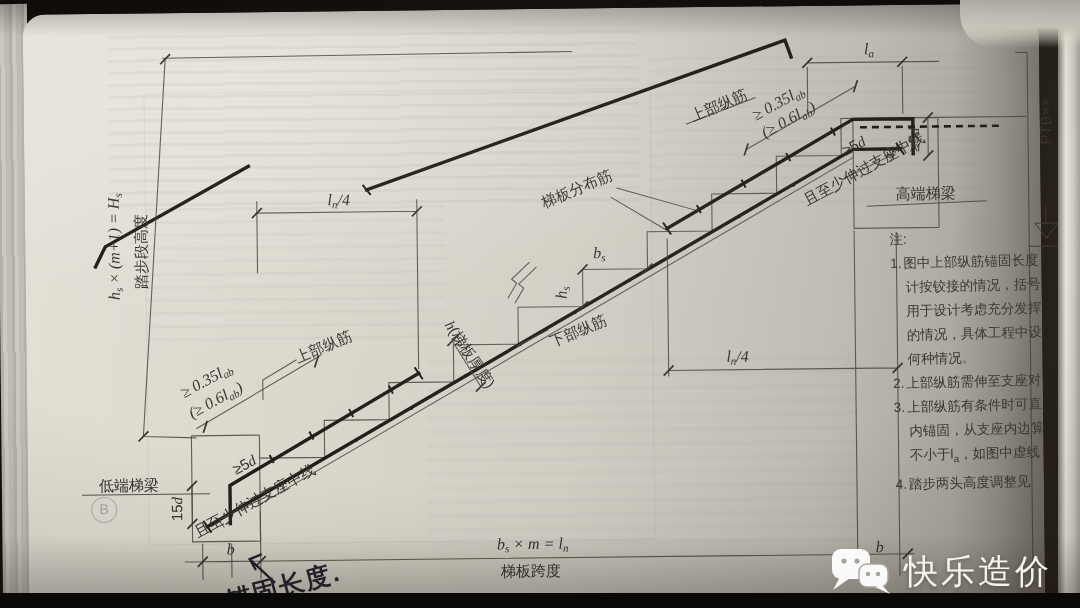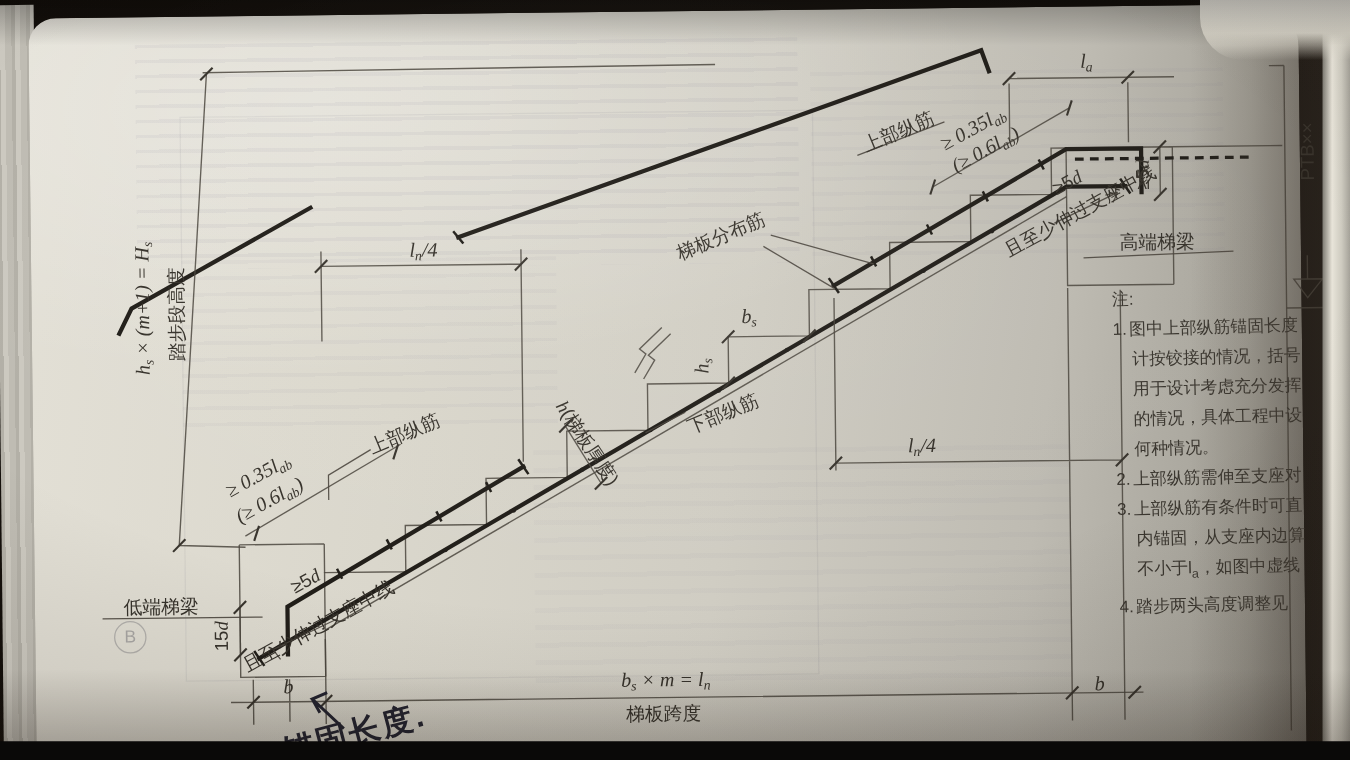--- a/index.html
+++ b/index.html
@@ -259,14 +259,27 @@
       <path d="M272 580 L247 556 L259 551 M247 556 L253 567" stroke="#232330" stroke-width="2.4" fill="none"></path>
     </svg>
   </div>
 
   <div class="curve"></div>
   <div class="next-page"></div>
   <div class="fore-edge"></div>
   <div class="vignette"></div>
   <div class="bottom-bar"></div>
 
+  <div class="watermark">
+    <svg width="62" height="50" viewBox="0 0 62 50">
+      <rect x="2" y="2" width="38" height="30" rx="9" fill="#fff"></rect>
+      <path d="M10 30 L3 43 L20 31 Z" fill="#fff"></path>
+      <circle cx="14" cy="14" r="2.6" fill="#a8a59c"></circle>
+        <circle cx="27" cy="14" r="2.6" fill="#a8a59c"></circle>
+      <rect x="29" y="17" width="29" height="23" rx="8" fill="#fff" stroke="#a8a59c" stroke-width="1.4"></rect>
+      <path d="M52 38 L60 47 L45 40 Z" fill="#fff"></path>
+      <circle cx="38" cy="27" r="2.2" fill="#a8a59c"></circle>
+        <circle cx="48" cy="27" r="2.2" fill="#a8a59c"></circle>
+    </svg>
+    <span class="wm-text">快乐造价</span>
+  </div>
 
 </div>
 
 </body></html>

